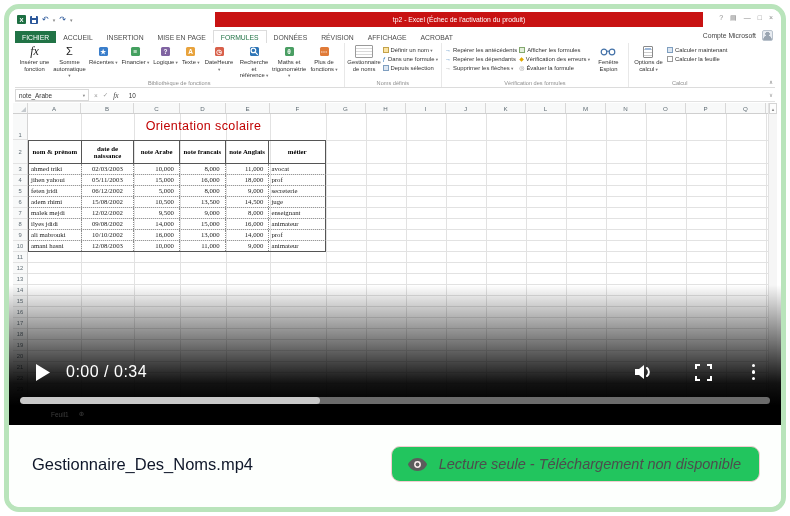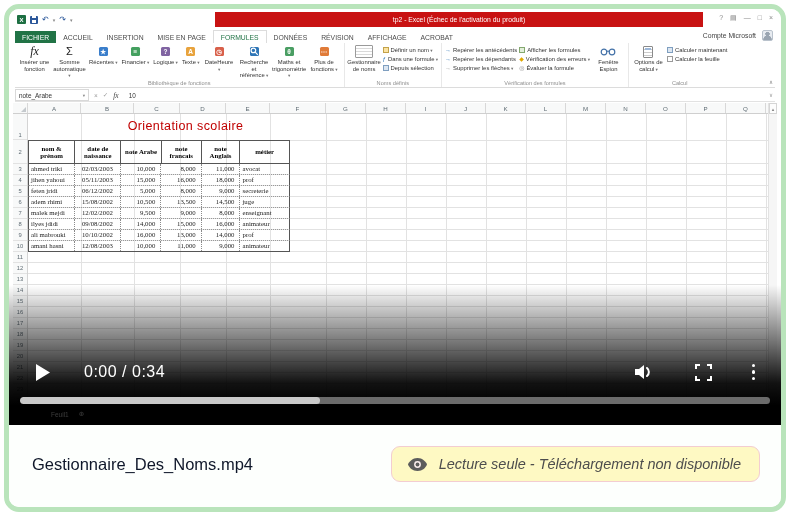--- a/index.html
+++ b/index.html
@@ -104,21 +104,21 @@
       linear-gradient(#e2e2e2,#e2e2e2),linear-gradient(#e2e2e2,#e2e2e2);
     background-size:1px 100%; background-repeat:no-repeat;
     background-position:53px 0,106px 0,152px 0,198px 0,242px 0,298px 0,338px 0,378px 0,418px 0,458px 0,
       498px 0,538px 0,578px 0,618px 0,658px 0,698px 0,738px 0; }
   .hlines { position:absolute; left:15px; right:0; top:50px; bottom:0;
             background:repeating-linear-gradient(to bottom,transparent 0,transparent 10px,#e2e2e2 10px,#e2e2e2 11px); }
   .hline26 { position:absolute; left:15px; right:0; top:26px; height:1px; background:#e2e2e2; }
   .hline50 { position:absolute; left:15px; right:0; top:49px; height:1px; background:#e2e2e2; }
 
   
-  .xtable { position:absolute; left:15px; top:0; width:262px; font-family:"Liberation Serif",serif; }
+  .xtable { position:absolute; left:15px; top:0; width:298px; font-family:"Liberation Serif",serif; }
   .trow-title { height:26px; display:flex; }
   .title-span { margin-left:53px; width:245px; text-align:center; line-height:25px; color:#c00000;
                 font-size:12.5px; letter-spacing:.4px; font-family:"Liberation Sans",sans-serif; white-space:nowrap; }
   .thead { display:flex; height:24px; border:1px solid #555; font-weight:bold; font-size:6.8px; }
   .th { border-right:1px solid #555; display:flex; align-items:center; justify-content:center;
         text-align:center; line-height:1.05; padding:0 1px; }
   .th:last-child { border-right:none; }
   .tbody .trow { display:flex; height:11px; border-left:1px solid #555; border-right:1px solid #555;
                  border-bottom:1px dotted #999; font-size:6.8px; color:#1c1c1c; }
   .tbody .trow:last-child { border-bottom:1px solid #555; }
@@ -135,36 +135,36 @@
   
   .vscroll { position:absolute; right:4px; top:94px; bottom:0; width:9px; background:#f6f6f6; border-left:1px solid #e2e2e2; }
   .vs-up { height:11px; border:1px solid #d5d5d5; background:#fdfdfd; font-size:5px; color:#888;
            display:flex; align-items:center; justify-content:center; }
 
   
   .vgrad { position:absolute; left:0; right:0; bottom:0; height:140px; z-index:2;
            background:linear-gradient(to bottom, rgba(0,0,0,0) 0%, rgba(0,0,0,.55) 42%, rgba(0,0,0,.93) 70%, #000 86%); }
   .controls { position:absolute; left:0; right:0; bottom:36px; height:34px; display:flex; align-items:center; z-index:3; color:#fff; }
   .playbtn { margin-left:26px; display:flex; cursor:pointer; }
-  .time { margin-left:34px; font-size:16px; letter-spacing:.5px; }
+  .time { margin-left:16px; font-size:16px; letter-spacing:.5px; }
   .rightctl { margin-left:auto; margin-right:26px; display:flex; align-items:center; gap:40px; }
   .ictl { display:flex; align-items:center; cursor:pointer; }
   .kebab { display:flex; flex-direction:column; gap:3px; }
   .kebab i { width:3.5px; height:3.5px; border-radius:50%; background:#fff; }
   .scrubber { position:absolute; left:11px; right:11px; bottom:21px; height:7px; border-radius:4px;
               background:#6b6b6b; overflow:hidden; z-index:3; cursor:pointer; }
   .buffered { width:40%; height:100%; background:#c9c9c9; border-radius:4px; }
   .ghost-tab { position:absolute; left:42px; bottom:7px; z-index:3; display:flex; gap:10px; align-items:center;
                font-size:6.5px; color:#777; opacity:.5; }
 
   
   .filebar { position:absolute; left:0; right:0; bottom:0; height:82px; background:#fdfffd;
              display:flex; align-items:center; justify-content:space-between; padding:0 21px 4px 23px; }
   .fname { font-size:16.5px; color:#0f172a; }
-  .badge { display:flex; align-items:center; gap:12px; background:#fef9c3; border:1.5px solid #f3cdd1;
+  .badge { display:flex; align-items:center; gap:12px; background:#22c55e; border:1.5px solid #f3cdd1;
            border-radius:9px; padding:9px 18px 9px 16px; }
   .badge-text { font-style:italic; font-size:14.5px; color:#4d4d4d; white-space:nowrap; }
 </style>
 </head>
 <body>
 
 <div class="frame">
 <div class="inner">
 
   <div class="video">

